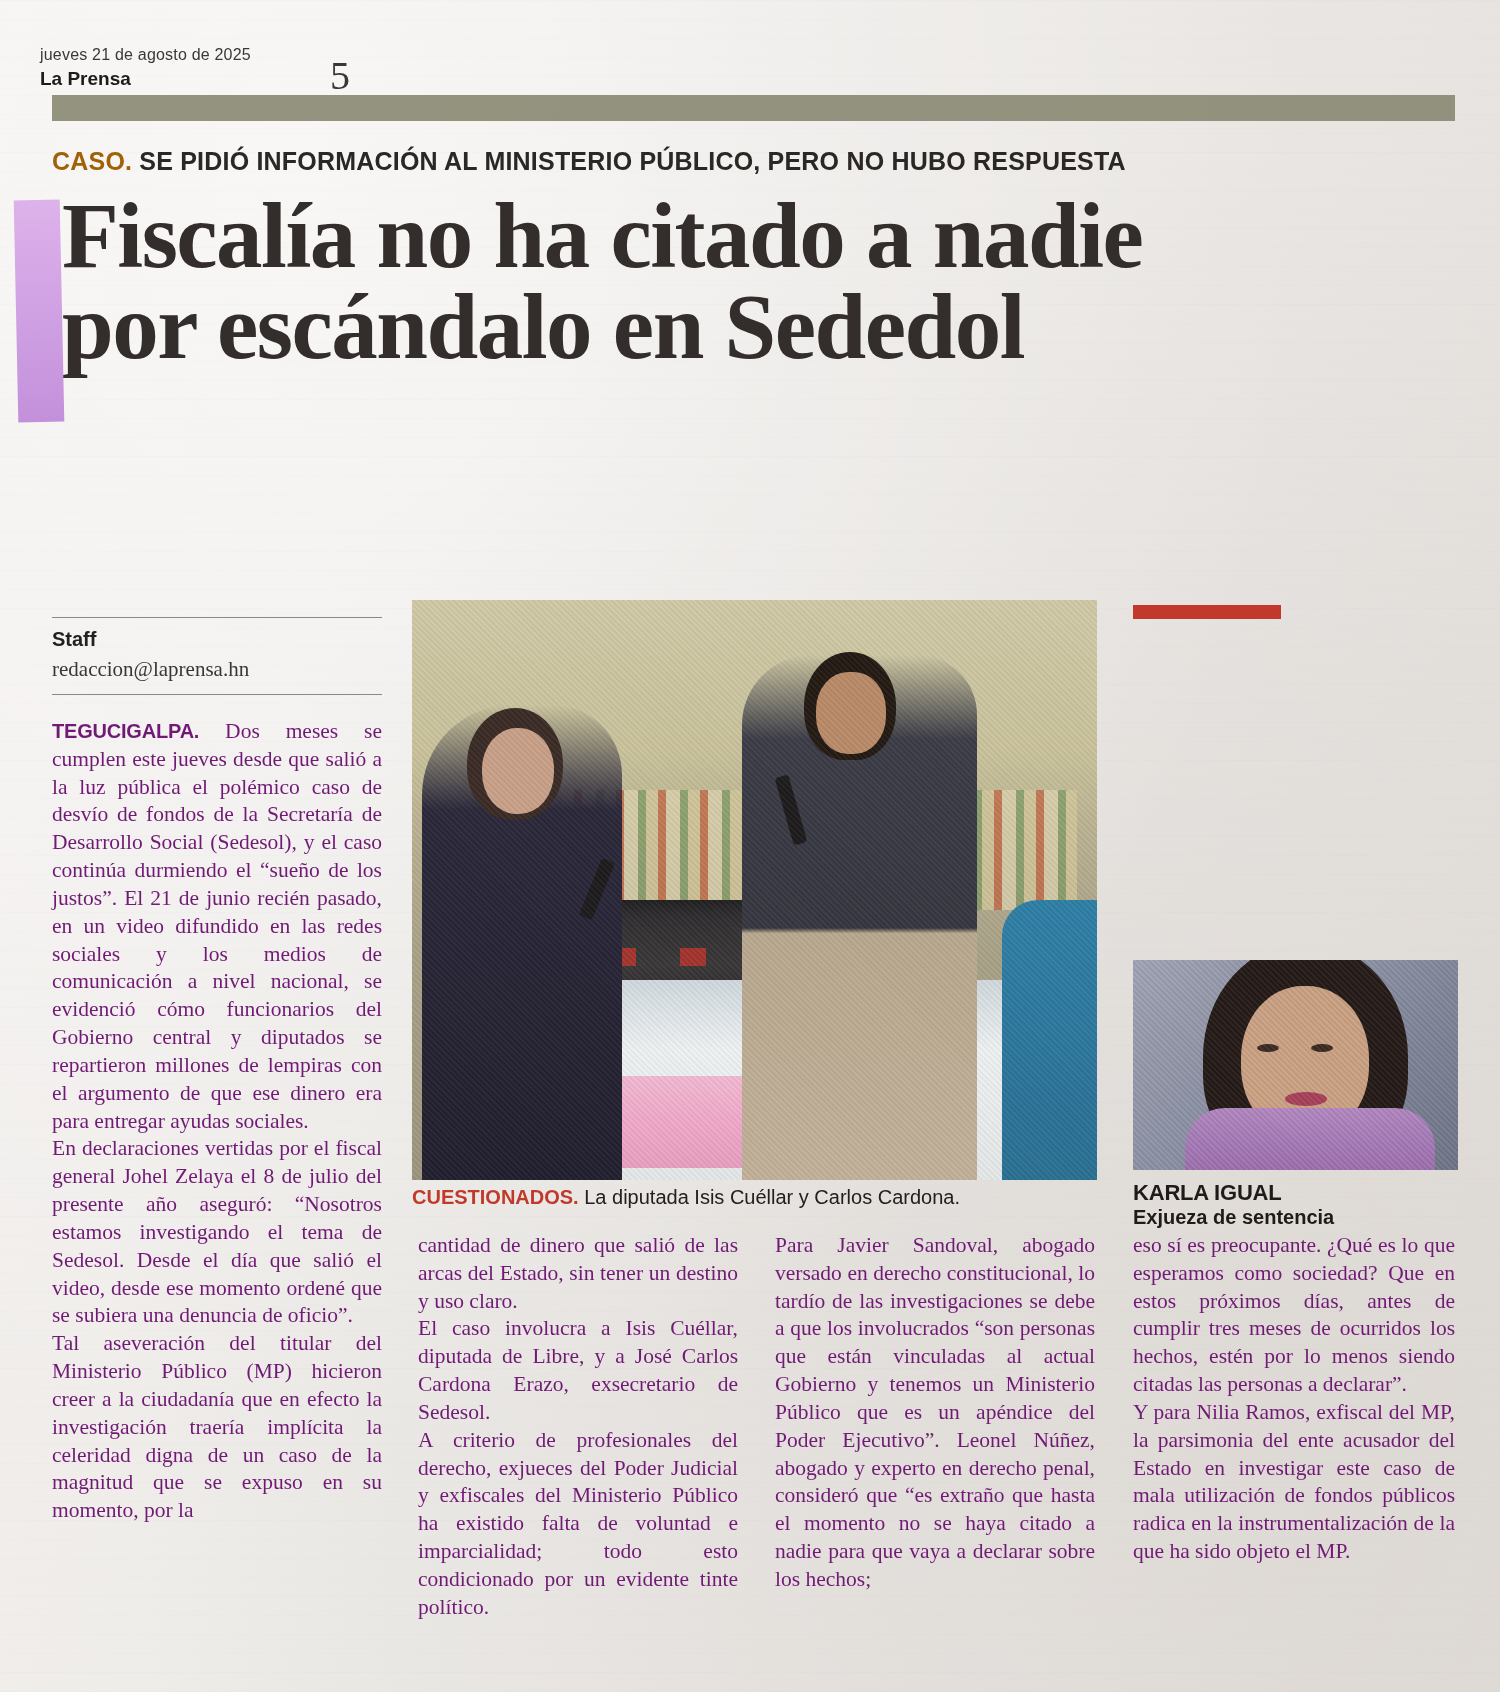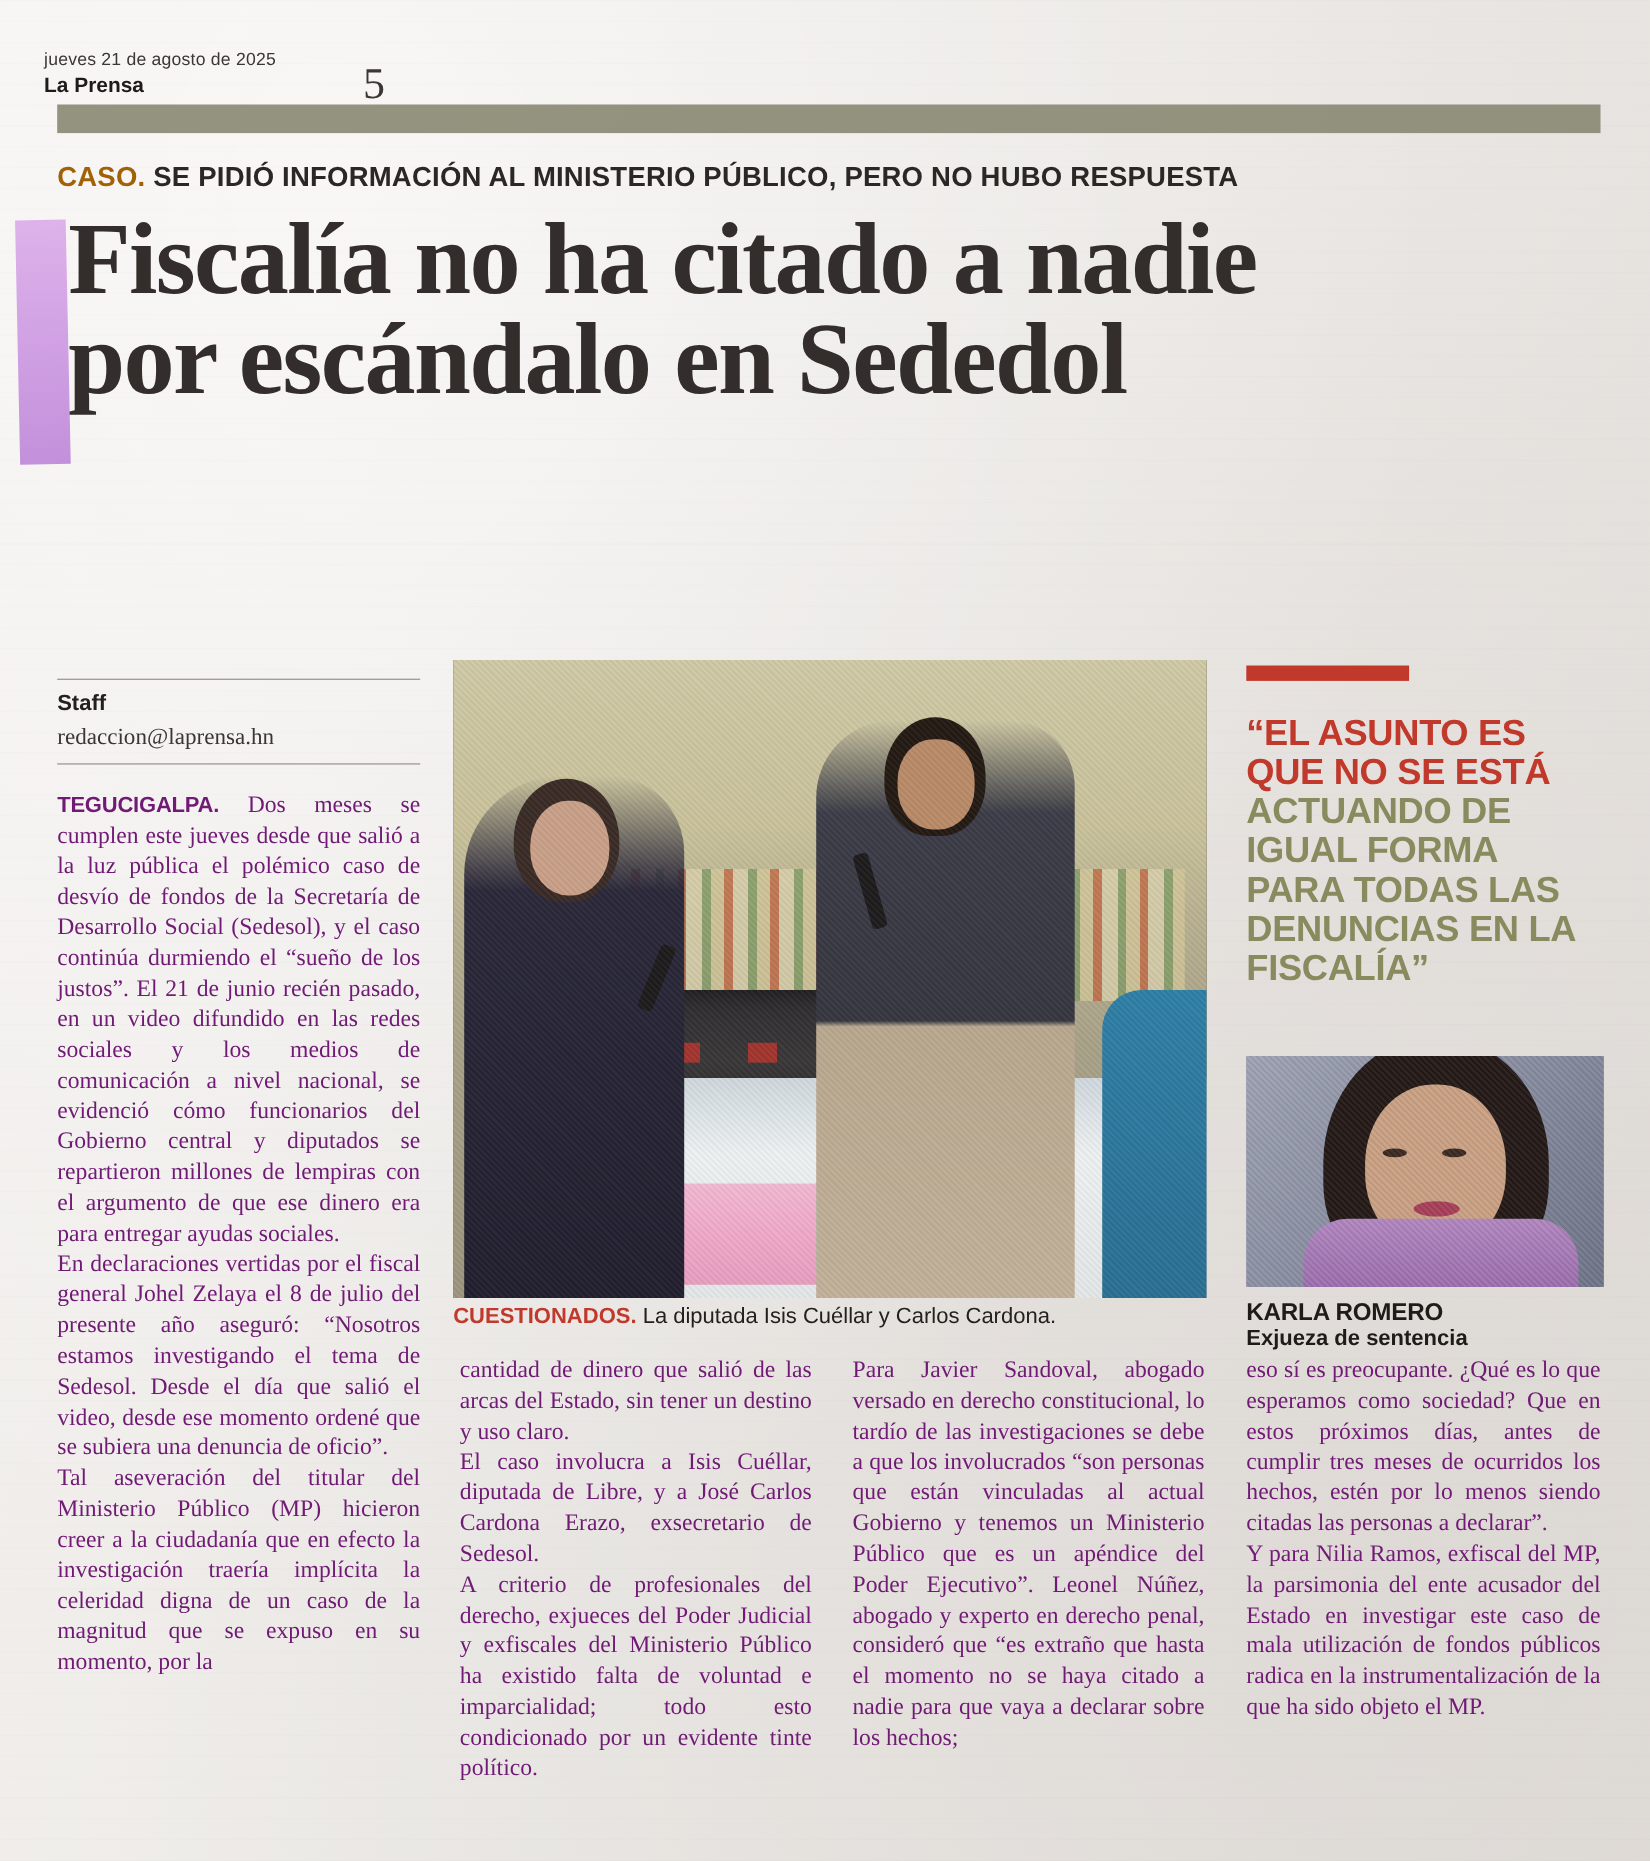--- a/index.html
+++ b/index.html
@@ -469,33 +469,30 @@
     <div class="mic2"></div>
     <div class="person-right"></div>
     <div class="grain"></div>
   </div>
 
   <div class="photo-caption">
     <span class="tag">CUESTIONADOS.</span><span> La diputada Isis Cuéllar y Carlos Cardona.</span>
   </div>
 
   <div class="rail-bar"></div>
-  <div class="pullquote">
-    <span class="red">“EL ASUNTO ES QUE NO SE ESTÁ</span><span> ACTUANDO DE IGUAL FORMA PARA TODAS LAS DENUNCIAS EN LA FISCALÍA”</span>
-  </div>
 
   <div class="portrait">
     <div class="pbg"></div>
     <div class="hair"></div>
     <div class="face"></div>
     <div class="eye-l"></div>
     <div class="eye-r"></div>
     <div class="lips"></div>
     <div class="blazer"></div>
     <div class="grain2"></div>
   </div>
 
   <div class="credit">
-    <div class="name">KARLA ROMERO</div>
+    <div class="name">KARLA IGUAL</div>
     <div class="role">Exjueza de sentencia</div>
   </div>
 
 </div>
 
 </body></html>

